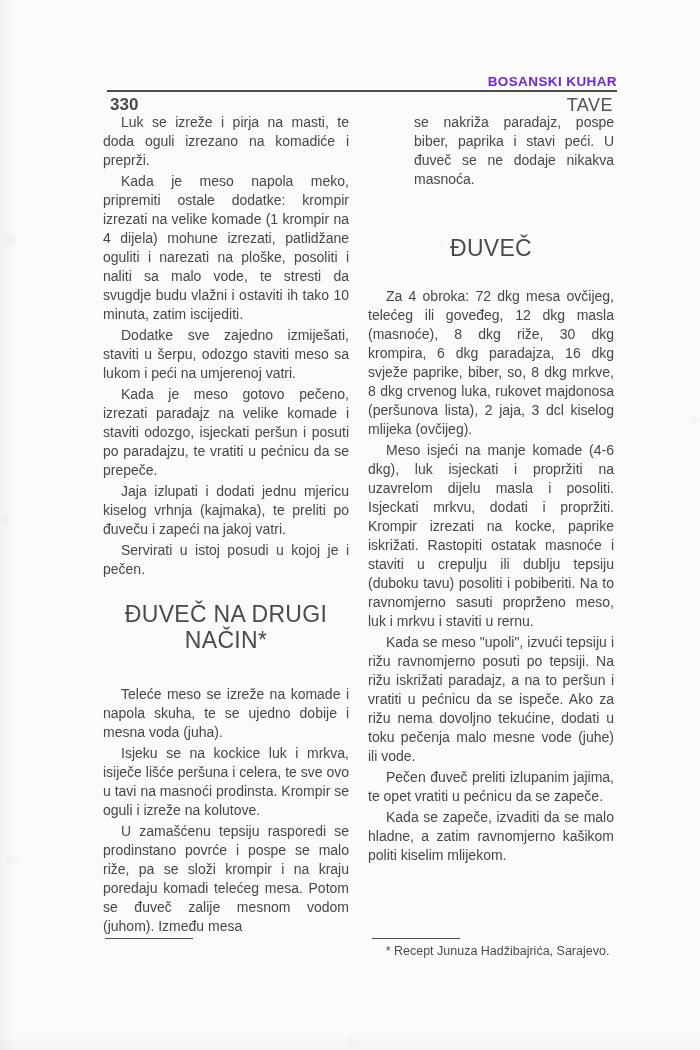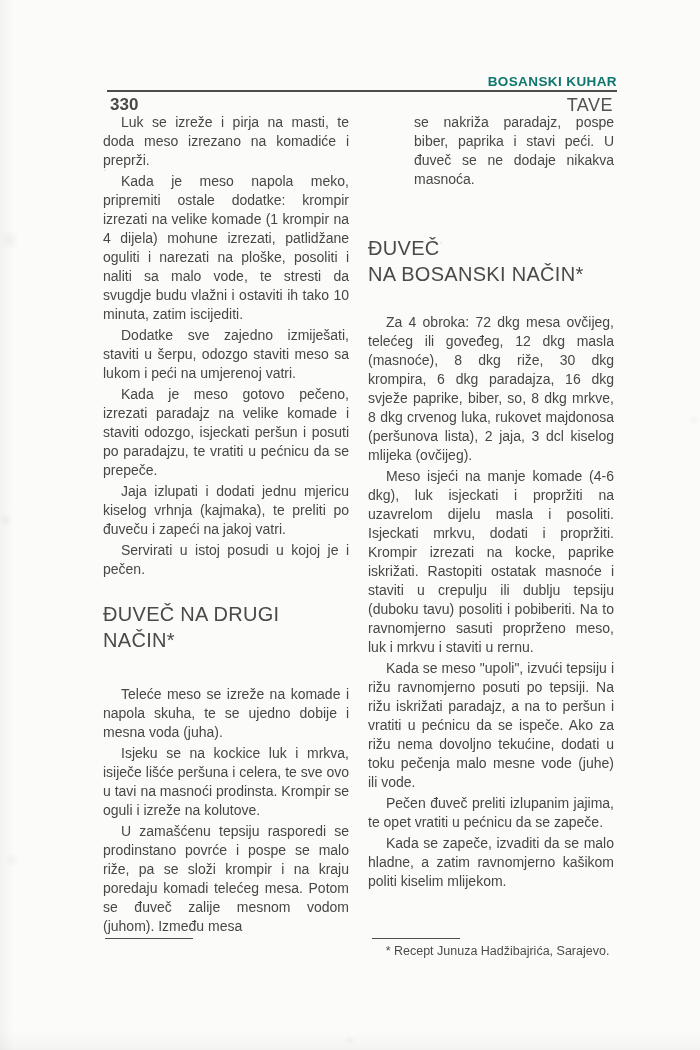--- a/index.html
+++ b/index.html
@@ -19,40 +19,40 @@
       radial-gradient(circle 9px at 694px 420px, rgba(60,60,60,0.04), transparent 70%),
       radial-gradient(circle 7px at 350px 1040px, rgba(60,60,60,0.05), transparent 70%),
       radial-gradient(circle 2px at 105px 170px, rgba(90,90,90,0.25), transparent 70%),
       radial-gradient(circle 2px at 188px 249px, rgba(90,90,90,0.15), transparent 70%),
       radial-gradient(circle 2px at 441px 243px, rgba(90,90,90,0.18), transparent 70%),
       linear-gradient(to right, rgba(0,0,0,0.035), rgba(0,0,0,0) 14px),
       linear-gradient(to top, rgba(0,0,0,0.03), rgba(0,0,0,0) 18px);
   }
   .header-title{
     position:absolute;top:74px;right:83px;
-    font-size:13.5px;font-weight:bold;letter-spacing:0.4px;color:#0f766e;
+    font-size:13.5px;font-weight:bold;letter-spacing:0.4px;color:#6d28d9;
   }
   .header-rule{
     position:absolute;top:90px;left:107px;width:510px;height:0;
     border-top:2px solid #4d4d4d;
   }
   .page-number{position:absolute;top:95px;left:110px;font-size:17px;font-weight:bold;color:#484848;text-align:right;}
   .section-label{position:absolute;top:95px;right:87px;font-size:18px;color:#525252;letter-spacing:0.5px;}
 
   .col{
     position:absolute;top:113px;text-align:justify;
     font-size:14px;line-height:19px;color:#474747;
   }
   .col-left{left:103px;width:246px;}
   .col-right{left:368px;width:246px;}
   .para{margin:0 0 2px 0;text-indent:18px;}
   .para.noindent{text-indent:0;margin-left:46px;}
   .col-heading{
-    font-size:20px;line-height:26px;letter-spacing:0.3px;color:#4a4a4a;
-    text-align:left;text-indent:0;
+    font-size:23px;line-height:26px;letter-spacing:0.3px;color:#4a4a4a;
+    text-align:center;text-indent:0;
   }
   .col-left .col-heading{margin:22px 0 32px 0;}
   .col-right .col-heading{margin:46px 0 26px 0;}
 
   .footnote{position:absolute;top:938px;width:246px;text-align:left;}
   .footnote-left{left:103px;}
   .footnote-right{left:368px;text-align:center;}
   .footnote-rule{width:88px;height:0;border-top:1.5px solid #4d4d4d;margin:0 0 4px 2px;}
   .footnote-right .footnote-rule{margin-left:4px;}
   .footnote-text{font-size:12.5px;line-height:16px;color:#4c4c4c;padding-left:13px;}
@@ -62,42 +62,41 @@
 
 <div class="page">
 
   <div class="header-title">BOSANSKI KUHAR</div>
   <div class="header-rule"></div>
   <div class="page-number">330</div>
   <div class="section-label">TAVE</div>
 
   <div class="col col-left">
     <div>
-        <p class="para">Luk se izreže i pirja na masti, te doda meso izrezano na komadiće i preprži.</p>
+        <p class="para">Luk se izreže i pirja na masti, te doda oguli izrezano na komadiće i preprži.</p>
         <p class="para">Kada je meso napola meko, pripremiti ostale dodatke: krompir izrezati na velike komade (1 krompir na 4 dijela) mohune izrezati, patlidžane oguliti i narezati na ploške, posoliti i naliti sa malo vode, te stresti da svugdje budu vlažni i ostaviti ih tako 10 minuta, zatim iscijediti.</p>
         <p class="para">Dodatke sve zajedno izmiješati, staviti u šerpu, odozgo staviti meso sa lukom i peći na umjerenoj vatri.</p>
         <p class="para">Kada je meso gotovo pečeno, izrezati paradajz na velike komade i staviti odozgo, isjeckati peršun i posuti po paradajzu, te vratiti u pećnicu da se prepeče.</p>
         <p class="para">Jaja izlupati i dodati jednu mjericu kiselog vrhnja (kajmaka), te preliti po đuveču i zapeći na jakoj vatri.</p>
         <p class="para">Servirati u istoj posudi u kojoj je i pečen.</p>
       </div>
     <div class="col-heading">ĐUVEČ NA DRUGI NAČIN*</div>
     <div>
         <p class="para">Teleće meso se izreže na komade i napola skuha, te se ujedno dobije i mesna voda (juha).</p>
         <p class="para">Isjeku se na kockice luk i mrkva, isiječe lišće peršuna i celera, te sve ovo u tavi na masnoći prodinsta. Krompir se oguli i izreže na kolutove.</p>
         <p class="para">U zamašćenu tepsiju rasporedi se prodinstano povrće i pospe se malo riže, pa se složi krompir i na kraju poredaju komadi telećeg mesa. Potom se đuveč zalije mesnom vodom (juhom). Između mesa</p>
       </div>
   </div>
 
   <div class="col col-right">
     <div>
         <p class="para noindent">se nakriža paradajz, pospe biber, paprika i stavi peći. U đuveč se ne dodaje nikakva masnoća.</p>
       </div>
     <div class="col-heading">
       <div>ĐUVEČ</div>
-      <div>NA BOSANSKI NAČIN*</div>
     </div>
     <div>
         <p class="para">Za 4 obroka: 72 dkg mesa ovčijeg, telećeg ili goveđeg, 12 dkg masla (masnoće), 8 dkg riže, 30 dkg krompira, 6 dkg paradajza, 16 dkg svježe paprike, biber, so, 8 dkg mrkve, 8 dkg crvenog luka, rukovet majdonosa (peršunova lista), 2 jaja, 3 dcl kiselog mlijeka (ovčijeg).</p>
         <p class="para">Meso isjeći na manje komade (4-6 dkg), luk isjeckati i propržiti na uzavrelom dijelu masla i posoliti. Isjeckati mrkvu, dodati i propržiti. Krompir izrezati na kocke, paprike iskrižati. Rastopiti ostatak masnoće i staviti u crepulju ili dublju tepsiju (duboku tavu) posoliti i pobiberiti. Na to ravnomjerno sasuti proprženo meso, luk i mrkvu i staviti u rernu.</p>
         <p class="para">Kada se meso "upoli", izvući tepsiju i rižu ravnomjerno posuti po tepsiji. Na rižu iskrižati paradajz, a na to peršun i vratiti u pećnicu da se ispeče. Ako za rižu nema dovoljno tekućine, dodati u toku pečenja malo mesne vode (juhe) ili vode.</p>
         <p class="para">Pečen đuveč preliti izlupanim jajima, te opet vratiti u pećnicu da se zapeče.</p>
         <p class="para">Kada se zapeče, izvaditi da se malo hladne, a zatim ravnomjerno kašikom politi kiselim mlijekom.</p>
       </div>
   </div>
 

